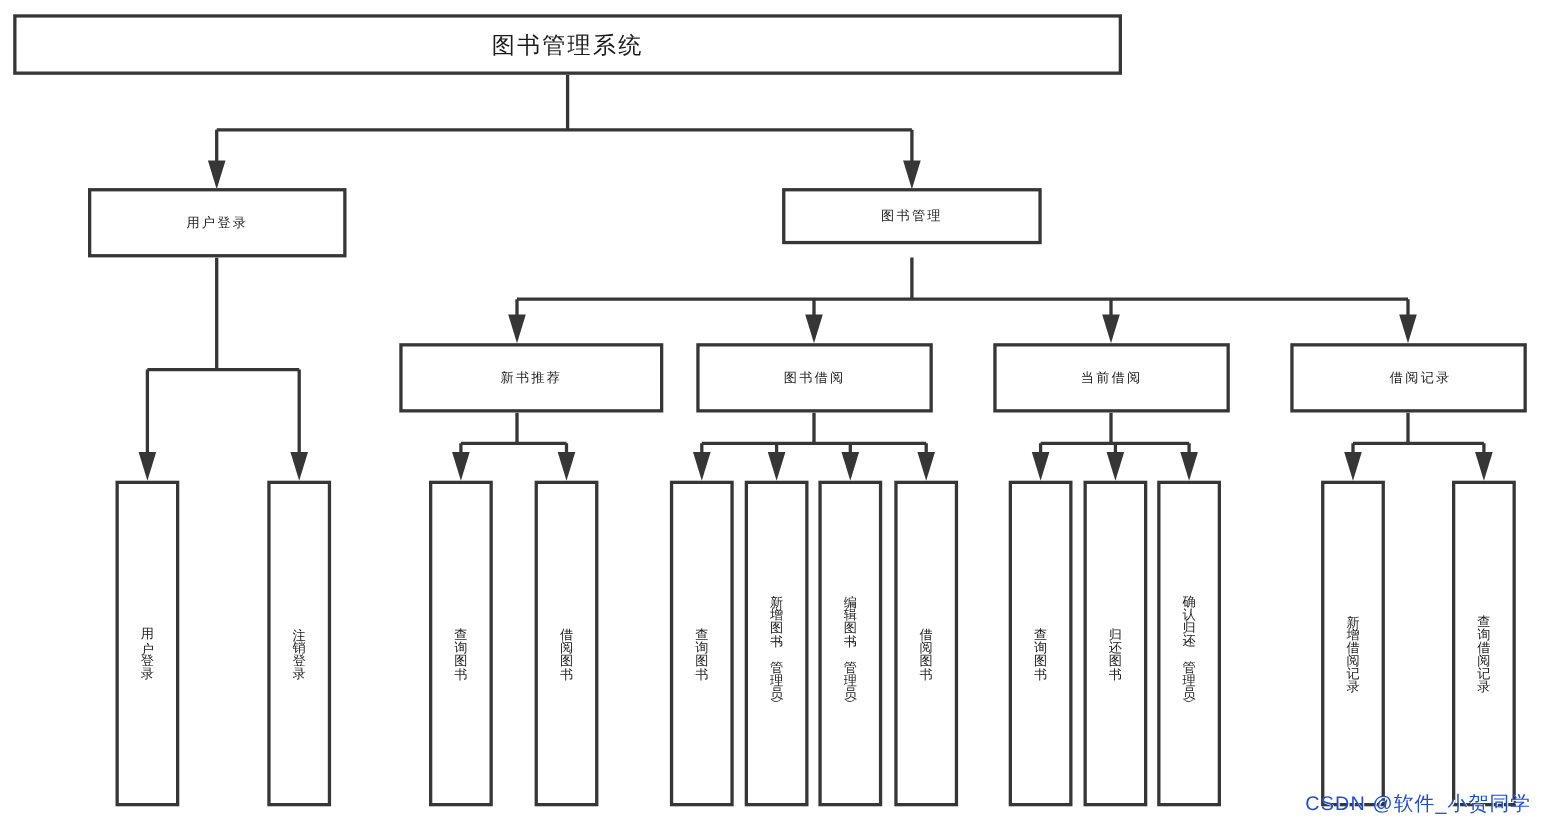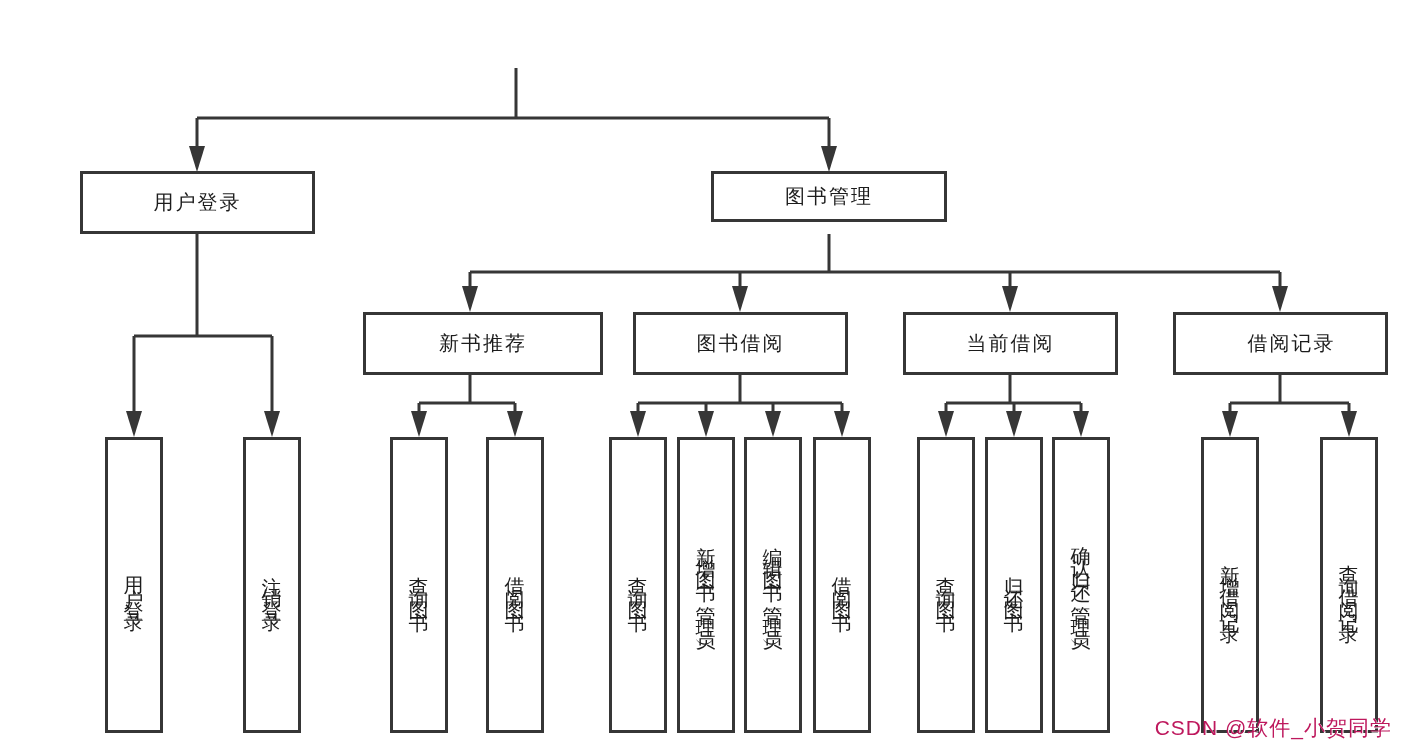--- a/index.html
+++ b/index.html
@@ -18,43 +18,43 @@
   }
   .box {
     position: absolute;
     box-sizing: border-box;
     border: 3px solid #363636;
     background: #ffffff;
     display: flex;
     align-items: center;
     justify-content: center;
     color: #1c1c1c;
-    font-size: 20px;
+    font-size: 12px;
     letter-spacing: 2px;
     z-index: 2;
   }
   .vbox {
     width: 58px;
     top: 437px;
     height: 296px;
     letter-spacing: 0;
   }
   .vtext {
     writing-mode: vertical-rl;
     text-orientation: mixed;
     letter-spacing: 12px;
     line-height: 1;
     white-space: nowrap;
   }
   #watermark {
     position: absolute;
     right: 13px;
     bottom: 5px;
-    font-size: 21px;
-    color: #be185d;
+    font-size: 18px;
+    color: #1d4ed8;
     letter-spacing: 1px;
     z-index: 3;
     text-shadow: 1px 1px 0 #ffffff;
   }
 </style>
 </head>
 <body>
 
 <div id="canvas">
 
@@ -84,20 +84,23 @@
       <polygon points="765,411 781,411 773,437"></polygon>
       <polygon points="834,411 850,411 842,437"></polygon>
       <polygon points="938,411 954,411 946,437"></polygon>
       <polygon points="1006,411 1022,411 1014,437"></polygon>
       <polygon points="1073,411 1089,411 1081,437"></polygon>
       <polygon points="1222,411 1238,411 1230,437"></polygon>
       <polygon points="1341,411 1357,411 1349,437"></polygon>
     </g>
   </svg>
 
+  <div class="box" style="left:12px; top:13px; width:1008px; height:55px; font-size:21px;">
+    <span>图书管理系统</span>
+  </div>
 
   <div class="box" style="left:80px; top:171px; width:235px; height:63px;">
     <span>用户登录</span>
   </div>
   <div class="box" style="left:711px; top:171px; width:236px; height:51px;">
     <span>图书管理</span>
   </div>
 
   <div class="box" style="left:363px; top:312px; width:240px; height:63px;">
     <span>新书推荐</span>

